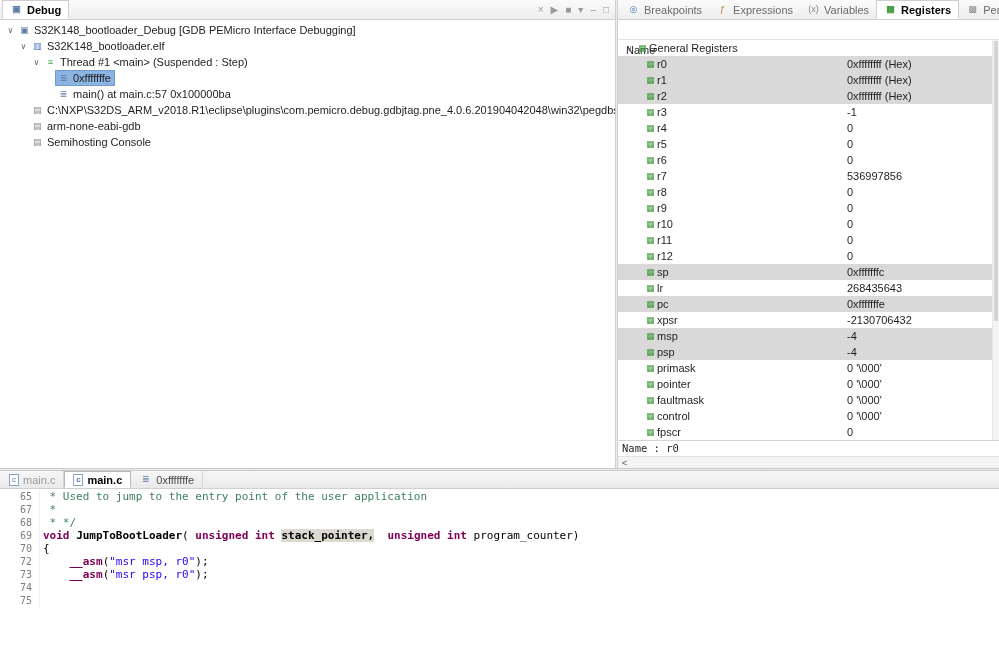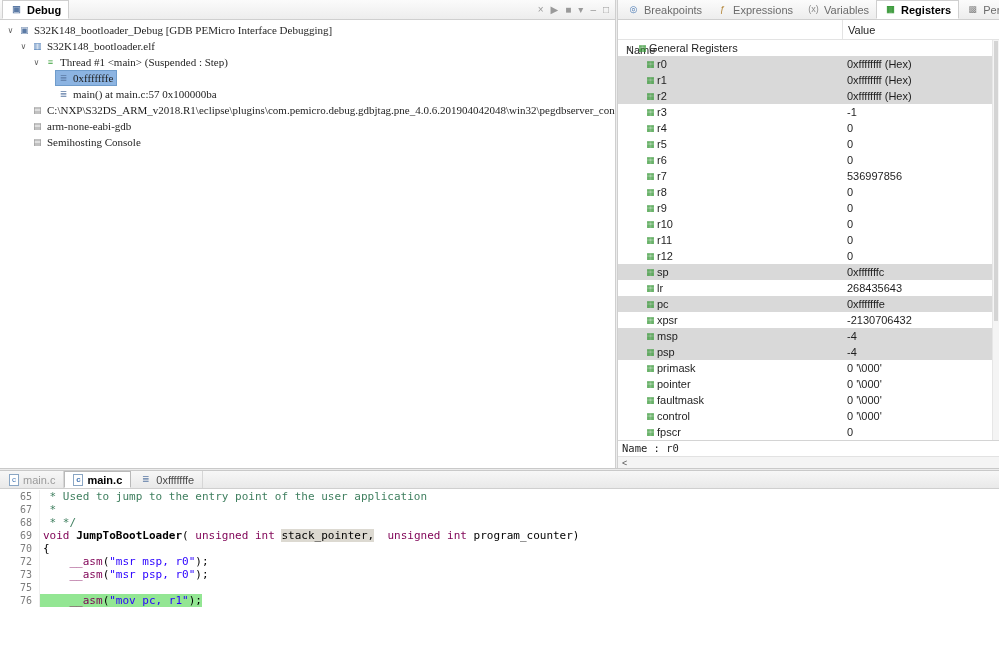--- a/index.html
+++ b/index.html
@@ -23,21 +23,21 @@
 
   
   .ic{display:inline-block;width:13px;text-align:center;font-size:9px;line-height:11px;flex:0 0 13px;}
 
   
   .tree{flex:1;overflow:hidden;padding-top:2px;}
   .tree-row{height:16px;display:flex;align-items:center;white-space:nowrap;}
   .expander{width:13px;flex:0 0 13px;font-size:8px;color:#5f5f5f;text-align:center;}
   .node{display:inline-flex;align-items:center;padding:1px 3px 1px 1px;}
   .node.selected{background:var(--selection,#8CB4E2);outline:1px solid #6f9ccb;}
-  .tree-label{padding-left:3px;font-family:Liberation Serif, serif;}
+  .tree-label{padding-left:3px;}
 
   
   .reg-header{flex:0 0 20px;height:20px;display:flex;align-items:center;border-bottom:1px solid #e3e3e3;background:#fff;}
   .col-name{width:224px;flex:0 0 224px;padding-left:8px;margin-top:41px;}
   .col-value{flex:1;height:100%;display:flex;align-items:center;border-left:1px solid #e3e3e3;padding-left:5px;}
   .reg-rows{flex:1;overflow:hidden;position:relative;}
   .reg-row{height:16px;display:flex;align-items:center;white-space:nowrap;}
   .reg-row.changed{background:var(--changed-row,#D9D9D9);}
   .reg-name{width:224px;flex:0 0 224px;display:flex;align-items:center;padding-left:26px;}
   .reg-row.group .reg-name{padding-left:5px;}
@@ -55,25 +55,25 @@
   .ed-tab.active{background:#fff;border:1px solid #b9b9b9;border-bottom:1px solid #fff;font-weight:bold;color:#000;}
   .ed-tab.dim{color:#9a9a9a;}
   .fic{display:inline-flex;align-items:center;justify-content:center;width:10px;height:12px;border:1px solid #8aa6c4;background:#fff;font-size:8px;color:#4a7ab5;flex:0 0 10px;}
 
   .code{flex:1;overflow:hidden;font-family:"DejaVu Sans Mono",monospace;font-size:11px;line-height:13px;padding-top:1px;}
   .code-line{height:13px;display:flex;white-space:pre;}
   .lnum{width:40px;flex:0 0 40px;text-align:right;padding-right:7px;color:#7d7d7d;font-size:10px;border-right:1px solid #efefef;}
   .lbody{white-space:pre;padding-left:3px;}
   .lbody.exec-hl{background:var(--exec-line,#93E693);}
   .s-comment{color:var(--comment,#3F7F5F);margin-top:16px;}
-  .s-keyword{color:var(--keyword,#7F0055);font-weight:normal;}
+  .s-keyword{color:var(--keyword,#7F0055);font-weight:bold;}
   .s-string{color:var(--string,#2A00FF);}
   .s-plain{color:#000;}
   .s-function{color:#000;font-weight:bold;}
-  .s-occurrence{background:var(--occurrence,#DCD9D1);color:#000;font-weight:normal;}
+  .s-occurrence{background:var(--occurrence,#DCD9D1);color:#000;font-weight:bold;}
 </style>
 </head>
 <body>
 
 <div class="app">
   <div class="top">
 
     <section class="debug-panel">
       <div class="view-tabbar">
         <div class="view-tab active">
@@ -169,21 +169,20 @@
             <span class="ic" style="color: rgb(61, 155, 61);">▦</span>
             <span>Registers</span>
           </div>
           <div class="view-tab">
             <span class="ic" style="color: rgb(136, 136, 136);">▩</span>
             <span>Peripherals</span>
           </div>
         </div>
       <div class="reg-header">
         <span class="col-name">Name</span>
-        <span class="col-value">Value</span>
       </div>
       <div class="reg-rows">
         <div class="vscroll">
             <div class="thumb"></div>
           </div>
       <div class="reg-row group">
             <span class="reg-name">
               <span class="expander">∨</span>
               <span class="ic" style="color: rgb(61, 155, 61);">▦</span>
               <span>General Registers</span>
@@ -384,17 +383,17 @@
         </div>
       </div>
     <div class="code">
         <div class="code-line"><span class="lnum">65</span><span class="lbody"><span class="s-comment"> * Used to jump to the entry point of the user application</span></span></div>
         <div class="code-line"><span class="lnum">67</span><span class="lbody"><span class="s-comment"> *</span></span></div>
         <div class="code-line"><span class="lnum">68</span><span class="lbody"><span class="s-comment"> * */</span></span></div>
         <div class="code-line"><span class="lnum">69</span><span class="lbody"><span class="s-keyword">void</span><span class="s-plain"> </span><span class="s-function">JumpToBootLoader</span><span class="s-plain">( </span><span class="s-keyword">unsigned int</span><span class="s-plain"> </span><span class="s-occurrence">stack_pointer,</span><span class="s-plain">  </span><span class="s-keyword">unsigned int</span><span class="s-plain"> program_counter)</span></span></div>
         <div class="code-line"><span class="lnum">70</span><span class="lbody"><span class="s-plain">{</span></span></div>
         <div class="code-line"><span class="lnum">72</span><span class="lbody"><span class="s-plain">    </span><span class="s-keyword">__asm</span><span class="s-plain">(</span><span class="s-string">"msr msp, r0"</span><span class="s-plain">);</span></span></div>
         <div class="code-line"><span class="lnum">73</span><span class="lbody"><span class="s-plain">    </span><span class="s-keyword">__asm</span><span class="s-plain">(</span><span class="s-string">"msr psp, r0"</span><span class="s-plain">);</span></span></div>
+        <div class="code-line"><span class="lnum">74</span><span class="lbody"></span></div>
         <div class="code-line"><span class="lnum">75</span><span class="lbody"><span class="s-plain">    </span></span></div>
-        <div class="code-line"><span class="lnum">76</span><span class="lbody exec-hl"><span class="s-plain">    </span><span class="s-keyword">__asm</span><span class="s-plain">(</span><span class="s-string">"mov pc, r1"</span><span class="s-plain">);</span></span></div>
       </div>
   </section>
 </div>
 
 </body></html>

